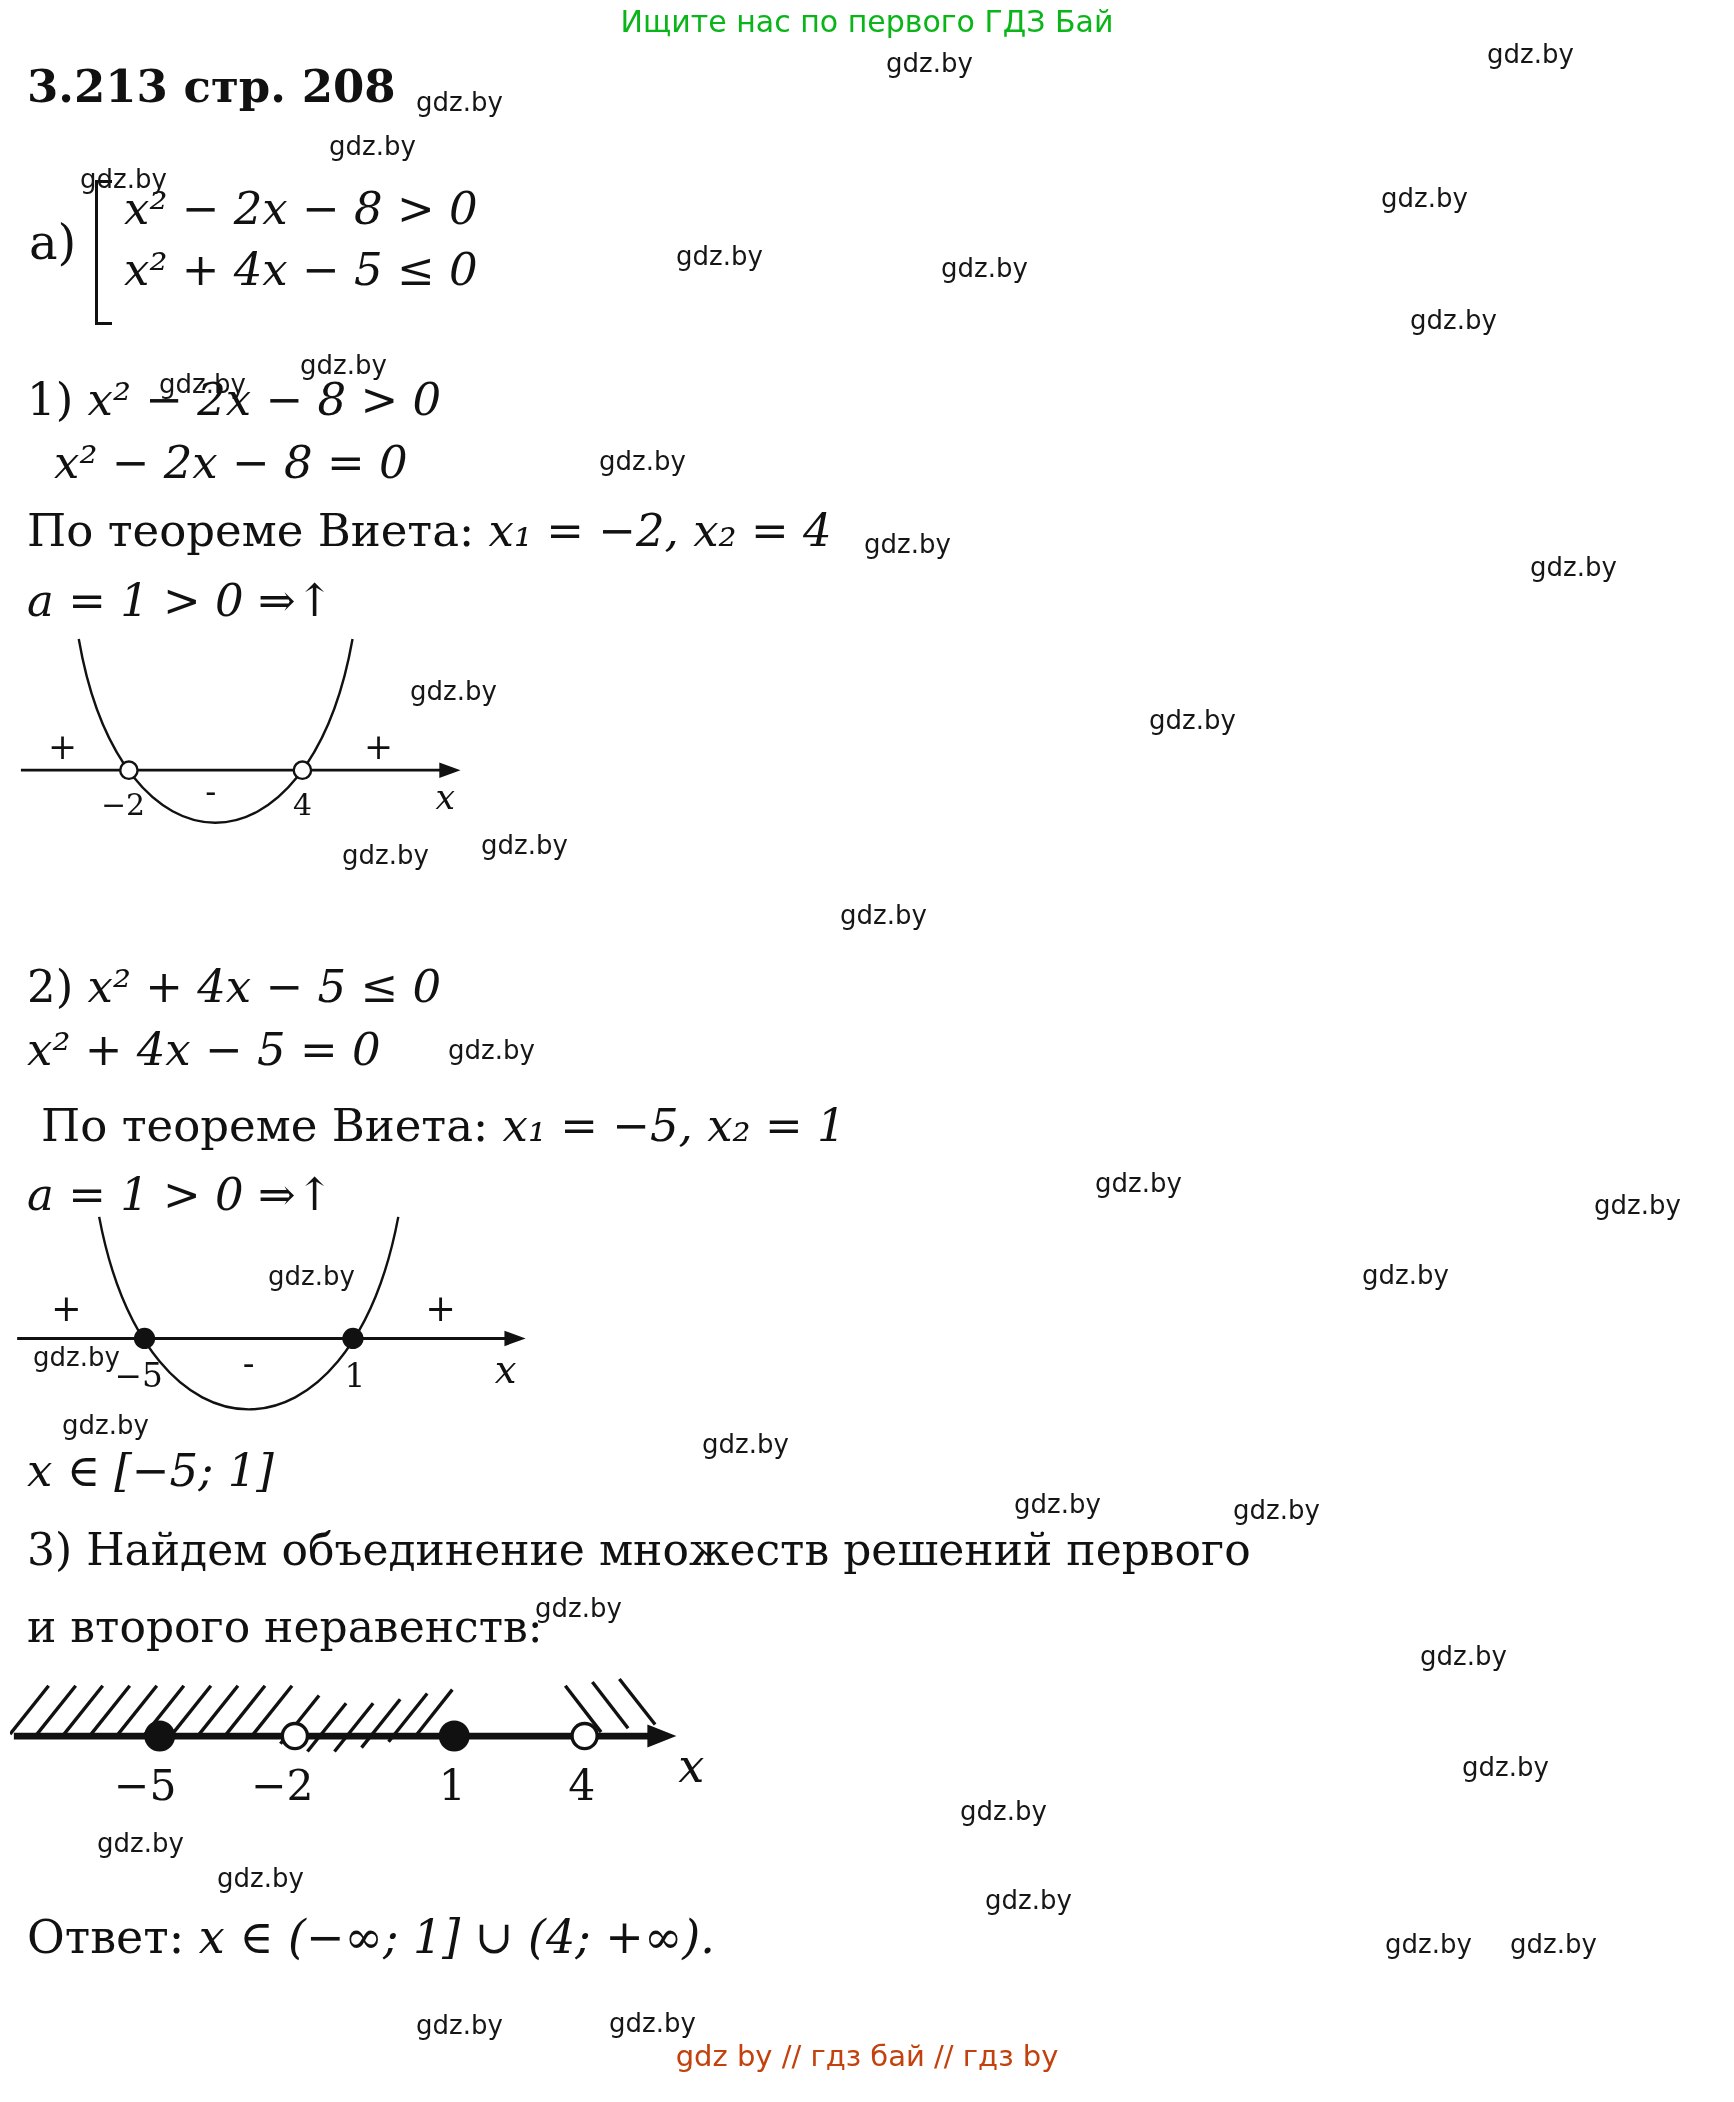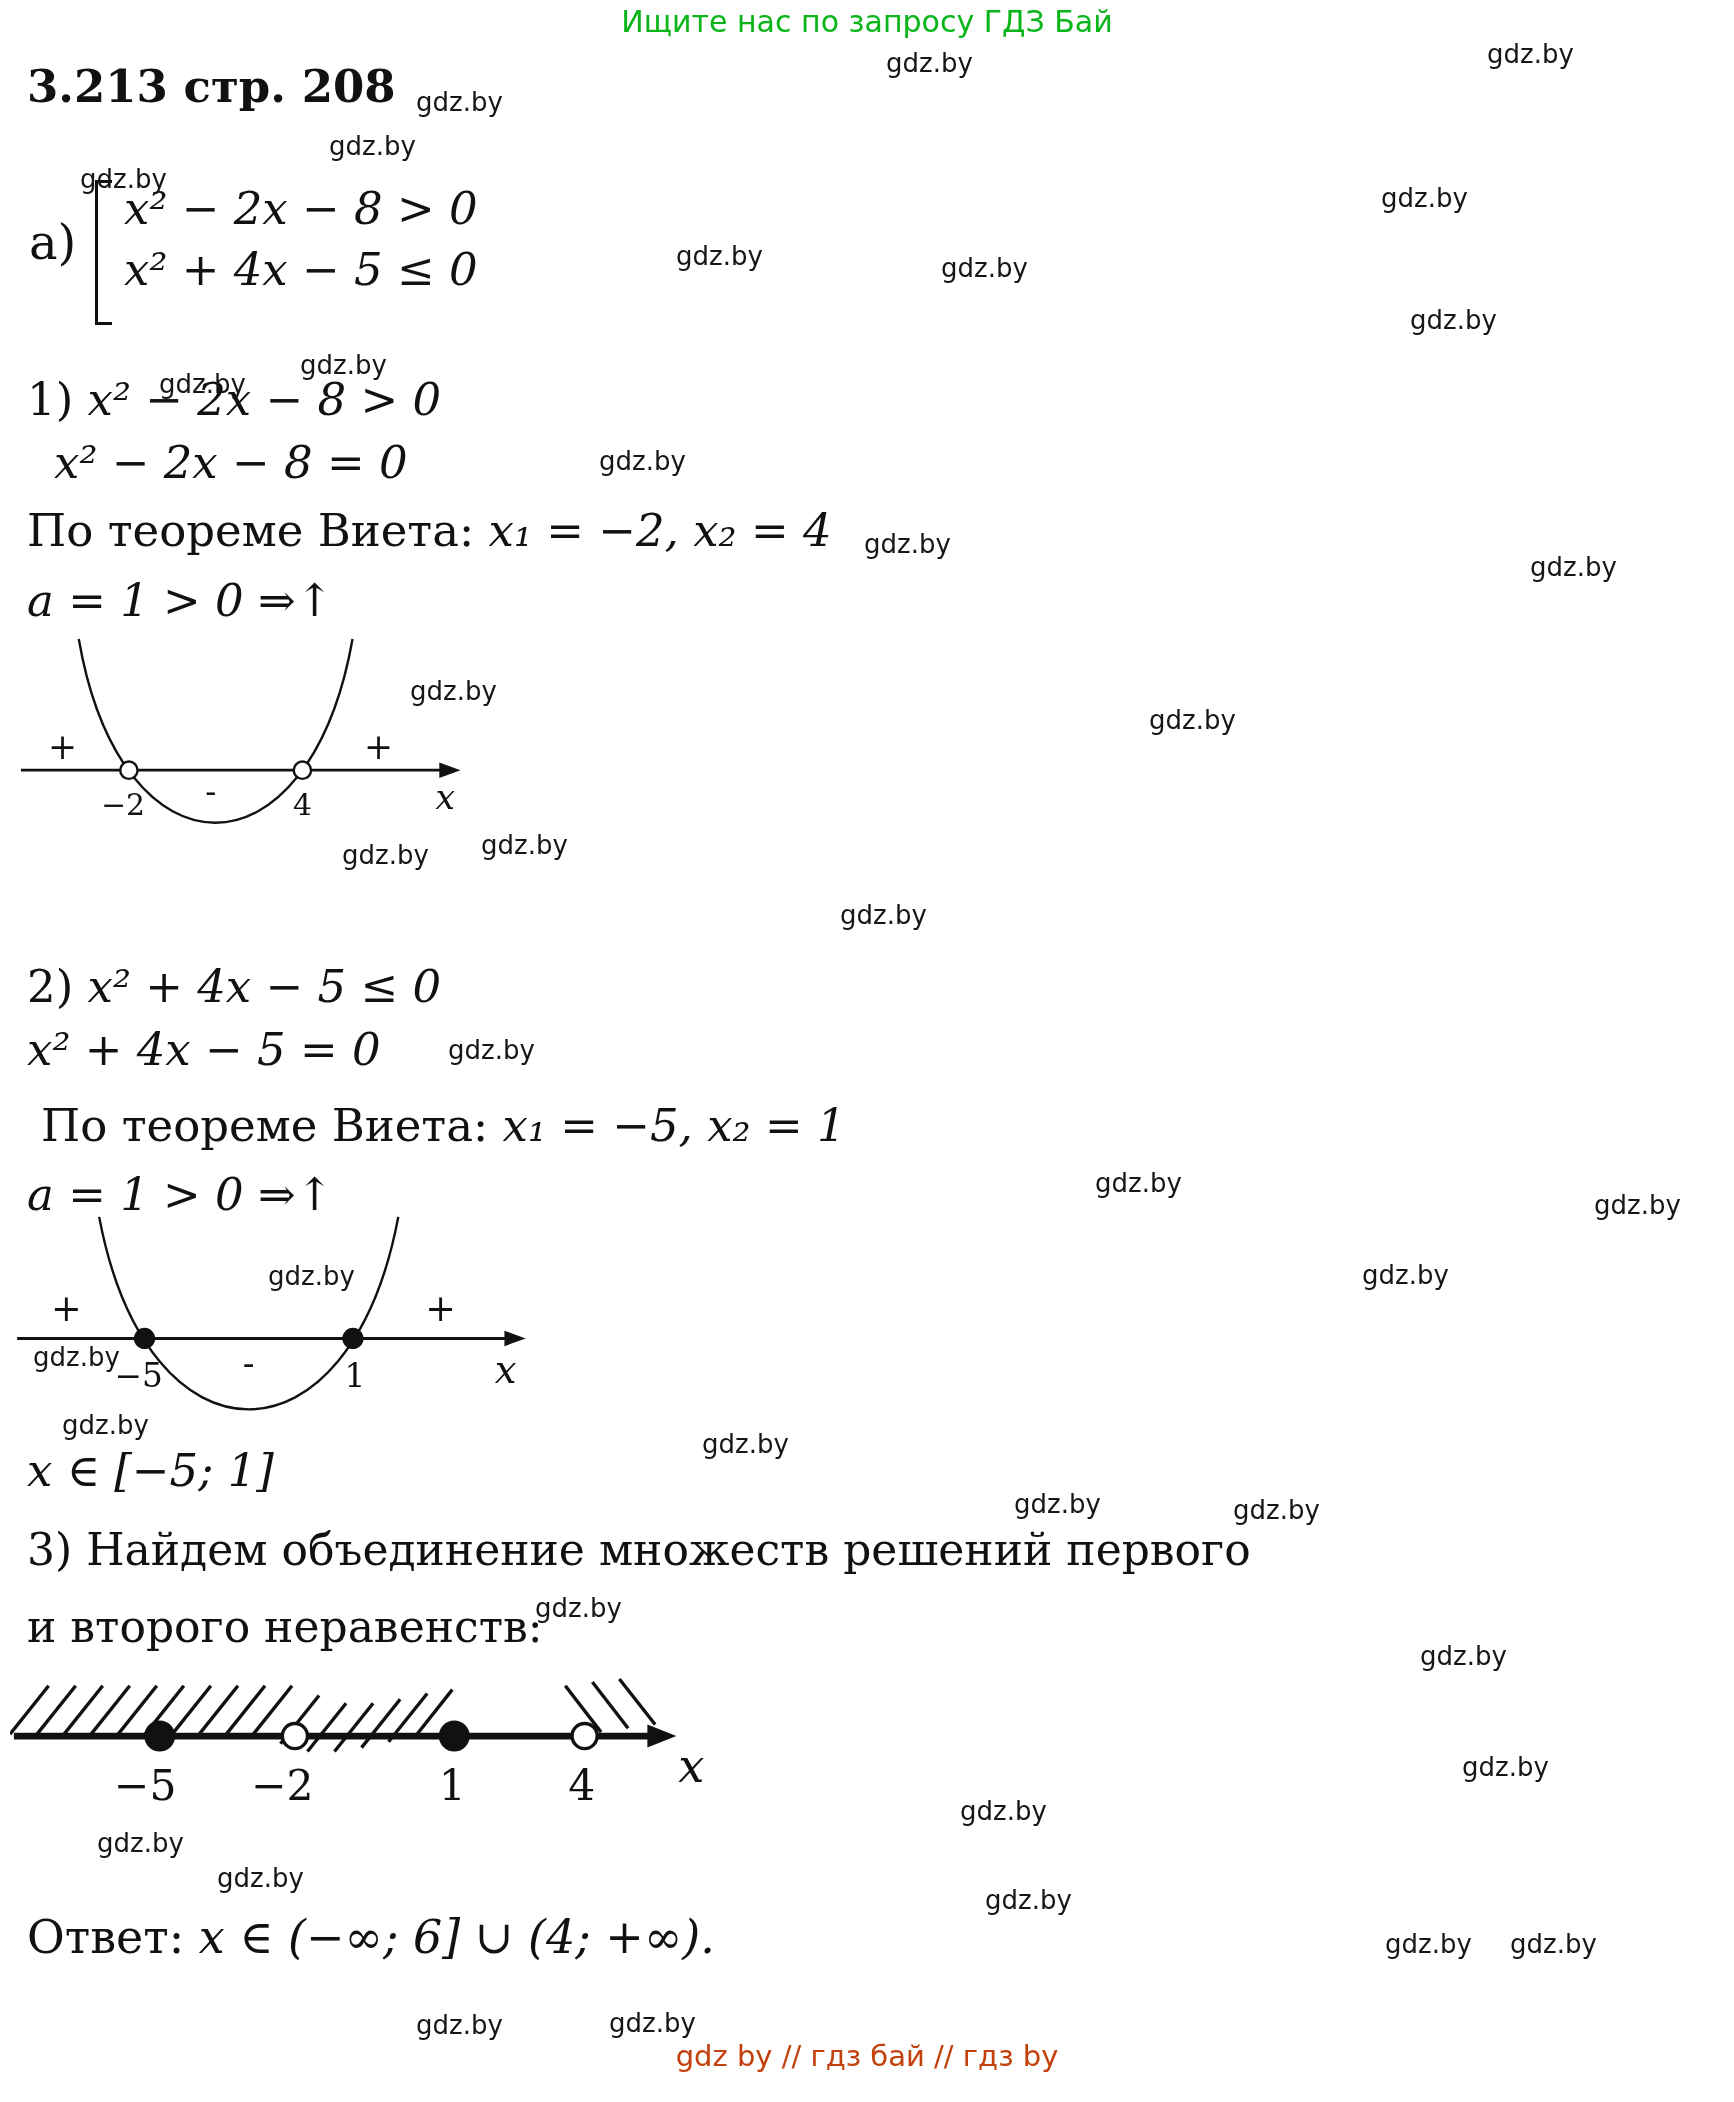--- a/index.html
+++ b/index.html
@@ -43,21 +43,21 @@
     font-family:"DejaVu Sans","Liberation Sans",sans-serif;
     font-size:26px; color:#161616; white-space:nowrap;
   }
   svg text { font-family:"DejaVu Serif","Liberation Serif",serif; fill:#111; }
 </style>
 </head>
 <body>
 
 <div class="page">
 
-  <div class="banner">Ищите нас по запросу ГДЗ Бай</div>
+  <div class="banner">Ищите нас по первого ГДЗ Бай</div>
 
   <div class="title">3.213 стр. 208</div>
 
   <div class="plabel">а)</div>
   <div class="bracket"></div>
   <div class="line math" style="left:124px; top:182px;">x² − 2x − 8 &gt; 0</div>
   <div class="line math" style="left:124px; top:243px;">x² + 4x − 5 ≤ 0</div>
 
   <div class="line" style="left:27px; top:373px;">
     <span class="rm">1) </span><span class="math">x² − 2x − 8 &gt; 0</span>
@@ -141,21 +141,21 @@
     <circle cx="460" cy="92" r="16" fill="#111"></circle>
     <circle cx="595" cy="92" r="13" fill="#fff" stroke="#111" stroke-width="3.5"></circle>
     <text x="140" y="158" font-size="44" text-anchor="middle">−5</text>
     <text x="282" y="158" font-size="44" text-anchor="middle">−2</text>
     <text x="458" y="158" font-size="44" text-anchor="middle">1</text>
     <text x="592" y="158" font-size="44" text-anchor="middle">4</text>
     <text x="692" y="140" font-size="48" font-style="italic">x</text>
   </svg>
 
   <div class="answer">
-    <span class="rm">Ответ: </span><span class="math">x ∈ (−∞; 6] ∪ (4; +∞).</span>
+    <span class="rm">Ответ: </span><span class="math">x ∈ (−∞; 1] ∪ (4; +∞).</span>
   </div>
 
   <div class="footer">gdz by  //  гдз бай  //  гдз by</div>
 
   <div class="wm-layer">
       <span class="wm" style="left: 874px; top: 48px;">gdz.by</span>
       <span class="wm" style="left: 1475px; top: 39px;">gdz.by</span>
       <span class="wm" style="left: 404px; top: 87px;">gdz.by</span>
       <span class="wm" style="left: 317px; top: 131px;">gdz.by</span>
       <span class="wm" style="left: 68px; top: 164px;">gdz.by</span>

